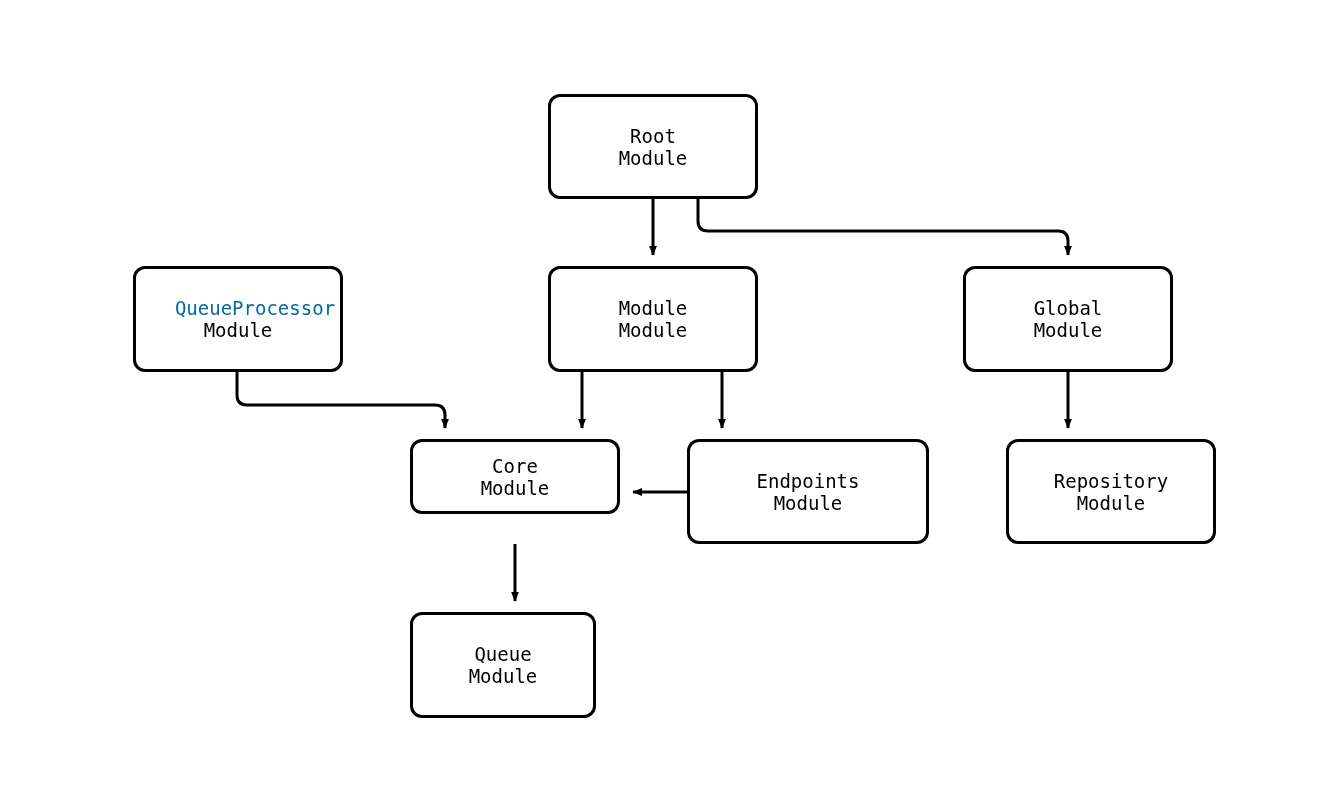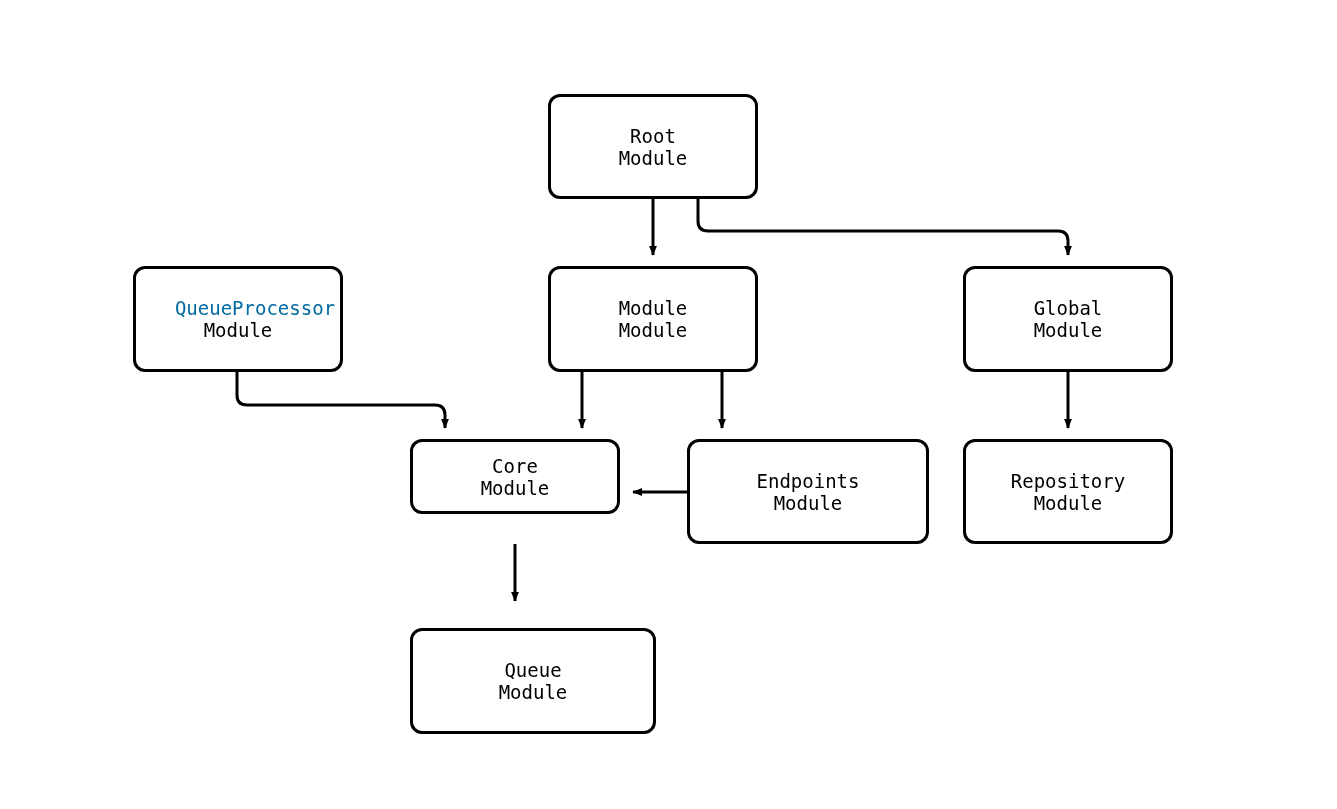--- a/index.html
+++ b/index.html
@@ -89,23 +89,23 @@
         <div class="node-label" style="color: rgb(0, 0, 0);">Module</div>
       </div>
       <div class="node" style="left: 410px; top: 439px; width: 210px; height: 75px; border-color: rgb(0, 0, 0);">
         <div class="node-label" style="color: rgb(0, 0, 0);">Core</div>
         <div class="node-label" style="color: rgb(0, 0, 0);">Module</div>
       </div>
       <div class="node" style="left: 687px; top: 439px; width: 242px; height: 105px; border-color: rgb(0, 0, 0);">
         <div class="node-label" style="color: rgb(0, 0, 0);">Endpoints</div>
         <div class="node-label" style="color: rgb(0, 0, 0);">Module</div>
       </div>
-      <div class="node" style="left: 963px; top: 439px; width: 210px; height: 105px; border-color: rgb(0, 0, 0);">
+      <div class="node" style="left: 1006px; top: 439px; width: 210px; height: 105px; border-color: rgb(0, 0, 0);">
         <div class="node-label" style="color: rgb(0, 0, 0);">Repository</div>
         <div class="node-label" style="color: rgb(0, 0, 0);">Module</div>
       </div>
-      <div class="node" style="left: 410px; top: 612px; width: 246px; height: 106px; border-color: rgb(0, 0, 0); margin-top: 16px;">
+      <div class="node" style="left: 410px; top: 612px; width: 186px; height: 106px; border-color: rgb(0, 0, 0);">
         <div class="node-label" style="color: rgb(0, 0, 0);">Queue</div>
         <div class="node-label" style="color: rgb(0, 0, 0);">Module</div>
       </div>
     </div>
 
 </div>
 
 </body></html>

